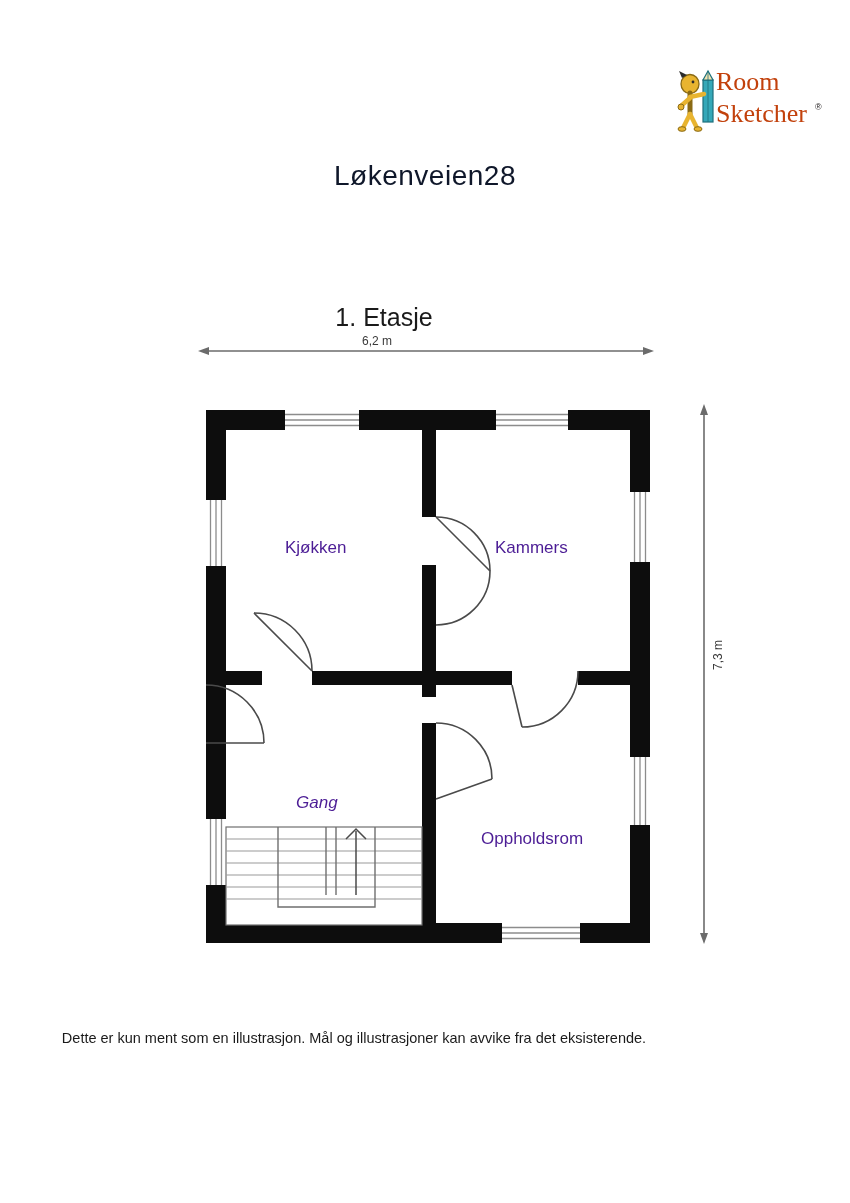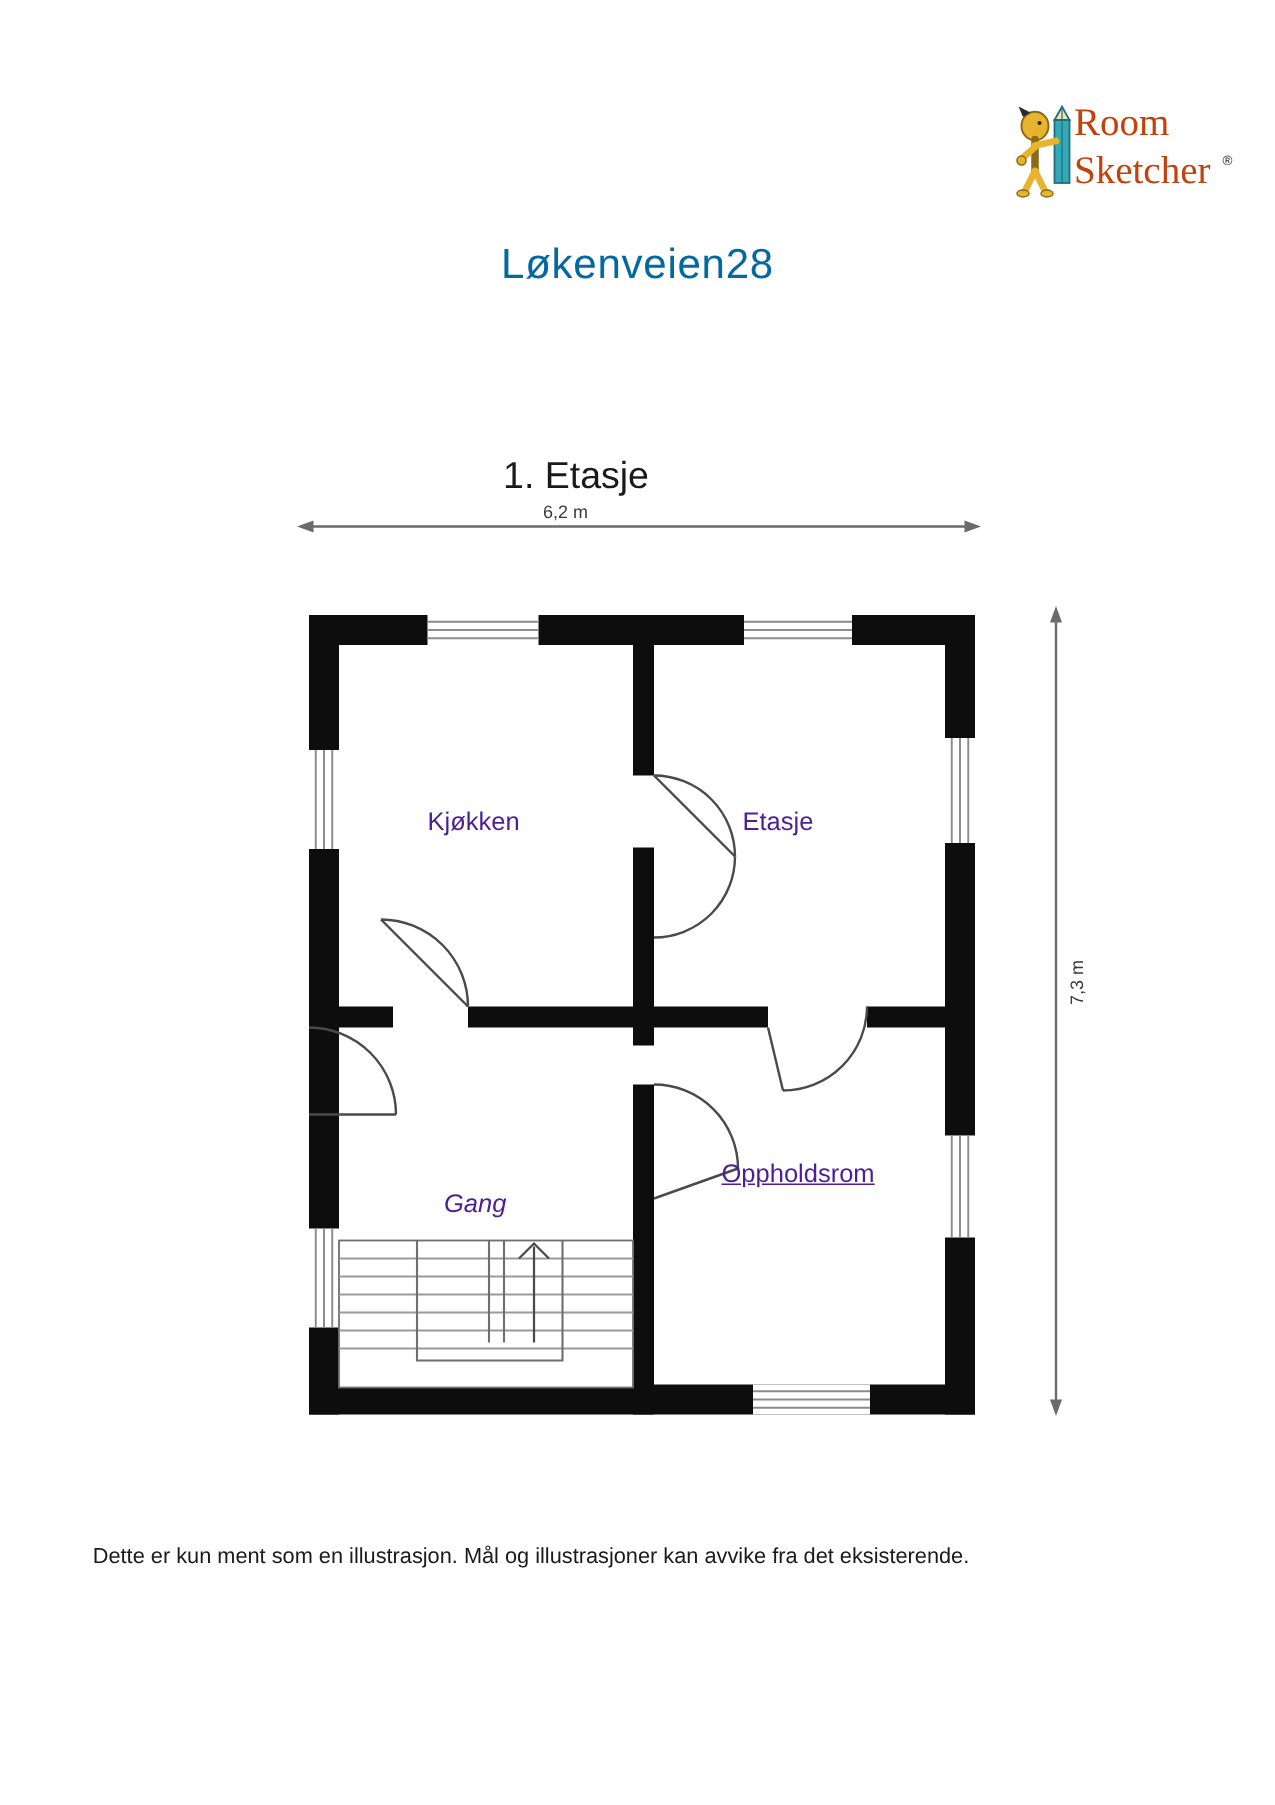--- a/index.html
+++ b/index.html
@@ -56,21 +56,21 @@
 
   
   .title {
     position: absolute;
     top: 160px;
     left: 0;
     width: 850px;
     text-align: center;
     font-size: 28px;
     letter-spacing: 0.5px;
-    color: #0369a1;
+    color: #0f172a;
   }
 
   
   .floor-label {
     position: absolute;
     top: 303px;
     left: 0;
     width: 768px;
     text-align: center;
     font-size: 25px;
@@ -124,21 +124,21 @@
   
   .room-label {
     position: absolute;
     font-size: 17px;
     color: #4c1d95;
     white-space: nowrap;
   }
   #label-kjokken { top: 538px; left: 285px; }
   #label-kammers { top: 538px; left: 495px; }
   #label-gang    { top: 793px; left: 296px; font-style: italic; }
-  #label-opphold { top: 773px; left: 481px; text-decoration: underline; }
+  #label-opphold { top: 829px; left: 481px; }
 
   
   .footer {
     position: absolute;
     top: 1030px;
     left: 0;
     width: 708px;
     text-align: center;
     font-size: 14.5px;
     color: #1a1a1a;
@@ -319,17 +319,17 @@
     <line x1="146" y1="432" x2="146" y2="500" stroke="#6f6f6f" stroke-width="1.4"></line>
 
     <g stroke="#4a4a4a" stroke-width="1.5" fill="none">
       <line x1="166" y1="500" x2="166" y2="436"></line>
       <path d="M156 444 L166 434 L176 444"></path>
     </g>
   </g>
 </svg>
 
 <div class="room-label" id="label-kjokken">Kjøkken</div>
-<div class="room-label" id="label-kammers">Etasje</div>
+<div class="room-label" id="label-kammers">Kammers</div>
 <div class="room-label" id="label-gang">Gang</div>
 <div class="room-label" id="label-opphold">Oppholdsrom</div>
 
 <div class="footer">Dette er kun ment som en illustrasjon. Mål og illustrasjoner kan avvike fra det eksisterende.</div>
 
 </body></html>

